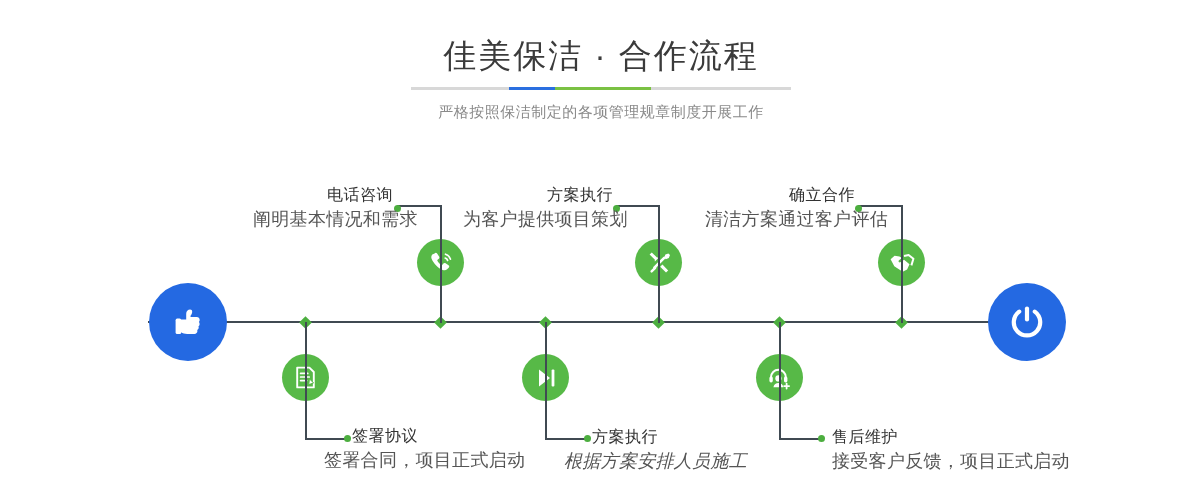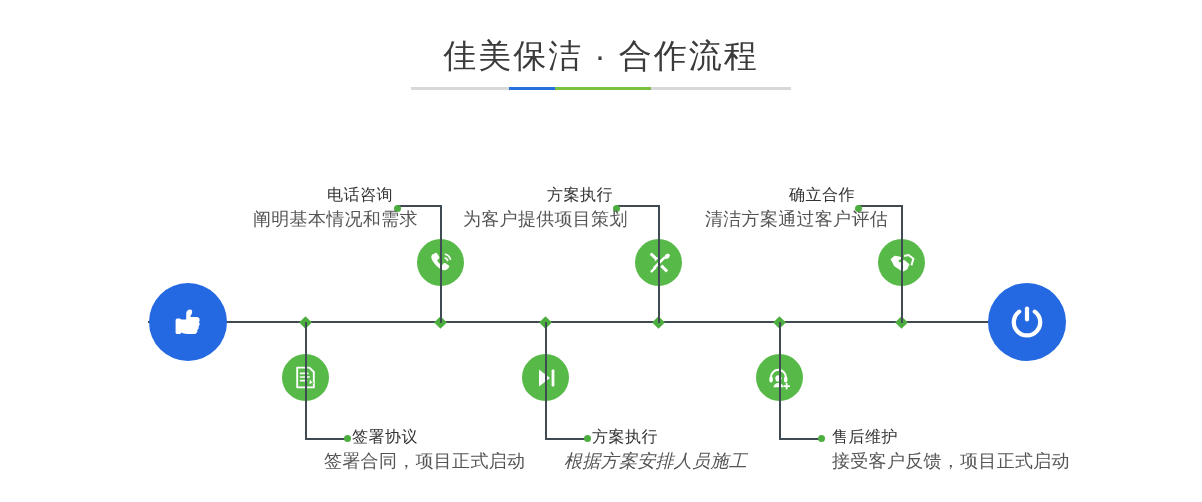--- a/index.html
+++ b/index.html
@@ -158,20 +158,21 @@
 <body>
 
 <div id="stage">
 
   <div class="header">
     <div class="title">佳美保洁 · 合作流程</div>
     <div class="rule">
       <div class="seg-blue"></div>
       <div class="seg-green"></div>
     </div>
+    <div class="subtitle">严格按照保洁制定的各项管理规章制度开展工作</div>
   </div>
 
   <div class="axis"></div>
 
   <div class="node-dot" style="left:305px; top:322px;"></div>
   <div class="node-dot" style="left:440px; top:322px;"></div>
   <div class="node-dot" style="left:545px; top:322px;"></div>
   <div class="node-dot" style="left:658px; top:322px;"></div>
   <div class="node-dot" style="left:779px; top:322px;"></div>
   <div class="node-dot" style="left:901px; top:322px;"></div>
@@ -217,21 +218,21 @@
       <svg width="25" height="25" viewBox="0 0 25 25" aria-hidden="true">
         <path d="M4.2 2.6h12.2l4.4 4.4v15.4H4.2z" fill="none" stroke="#ffffff" stroke-width="1.9" stroke-linejoin="round"></path>
         <path d="M7.6 8.4h7.2M7.6 12h8.6M7.6 15.6h6" stroke="#ffffff" stroke-width="1.7" stroke-linecap="round"></path>
         <path d="M16.4 13.8l4.2 4.2-4.8 1.6 .6-5.8z" fill="#ffffff" stroke="#57b947" stroke-width="1"></path>
       </svg>
     </span>
   </div>
   <div class="vline" style="left:305px; top:322px; height:118px;"></div>
   <div class="hline" style="left:305px; top:438px; width:42px;"></div>
   <div class="tip-dot" style="left:344px; top:434.5px;"></div>
-  <div class="lbl below" style="left:352px; top:426px; width:200px; text-align:left;">
+  <div class="lbl below" style="left:352px; top:426px; width:200px; text-align:left;font-family:Liberation Mono, monospace;">
     <div class="name">签署协议</div>
     <div class="desc" style="margin-left:-28px;">签署合同，项目正式启动</div>
   </div>
 
   <div class="step-circle" style="left:635px; top:239px;">
     <span>
       <svg width="26" height="26" viewBox="0 0 26 26" aria-hidden="true">
         <path d="M3.6 4.6l2.2-2.2 5.2 5.2c.6-.2 1.3-.2 1.9 0l-2 2 -2 2c-.2-.6-.2-1.3 0-1.9L3.6 4.6z" fill="#ffffff"></path>
         <path d="M8.4 17.6l9.8-9.8" stroke="#ffffff" stroke-width="2.6" stroke-linecap="round"></path>
         <path d="M22.4 3.4l-3 1.2-1.2 3 1.6 1.6 3-1.2 1.2-3z" fill="#ffffff"></path>

